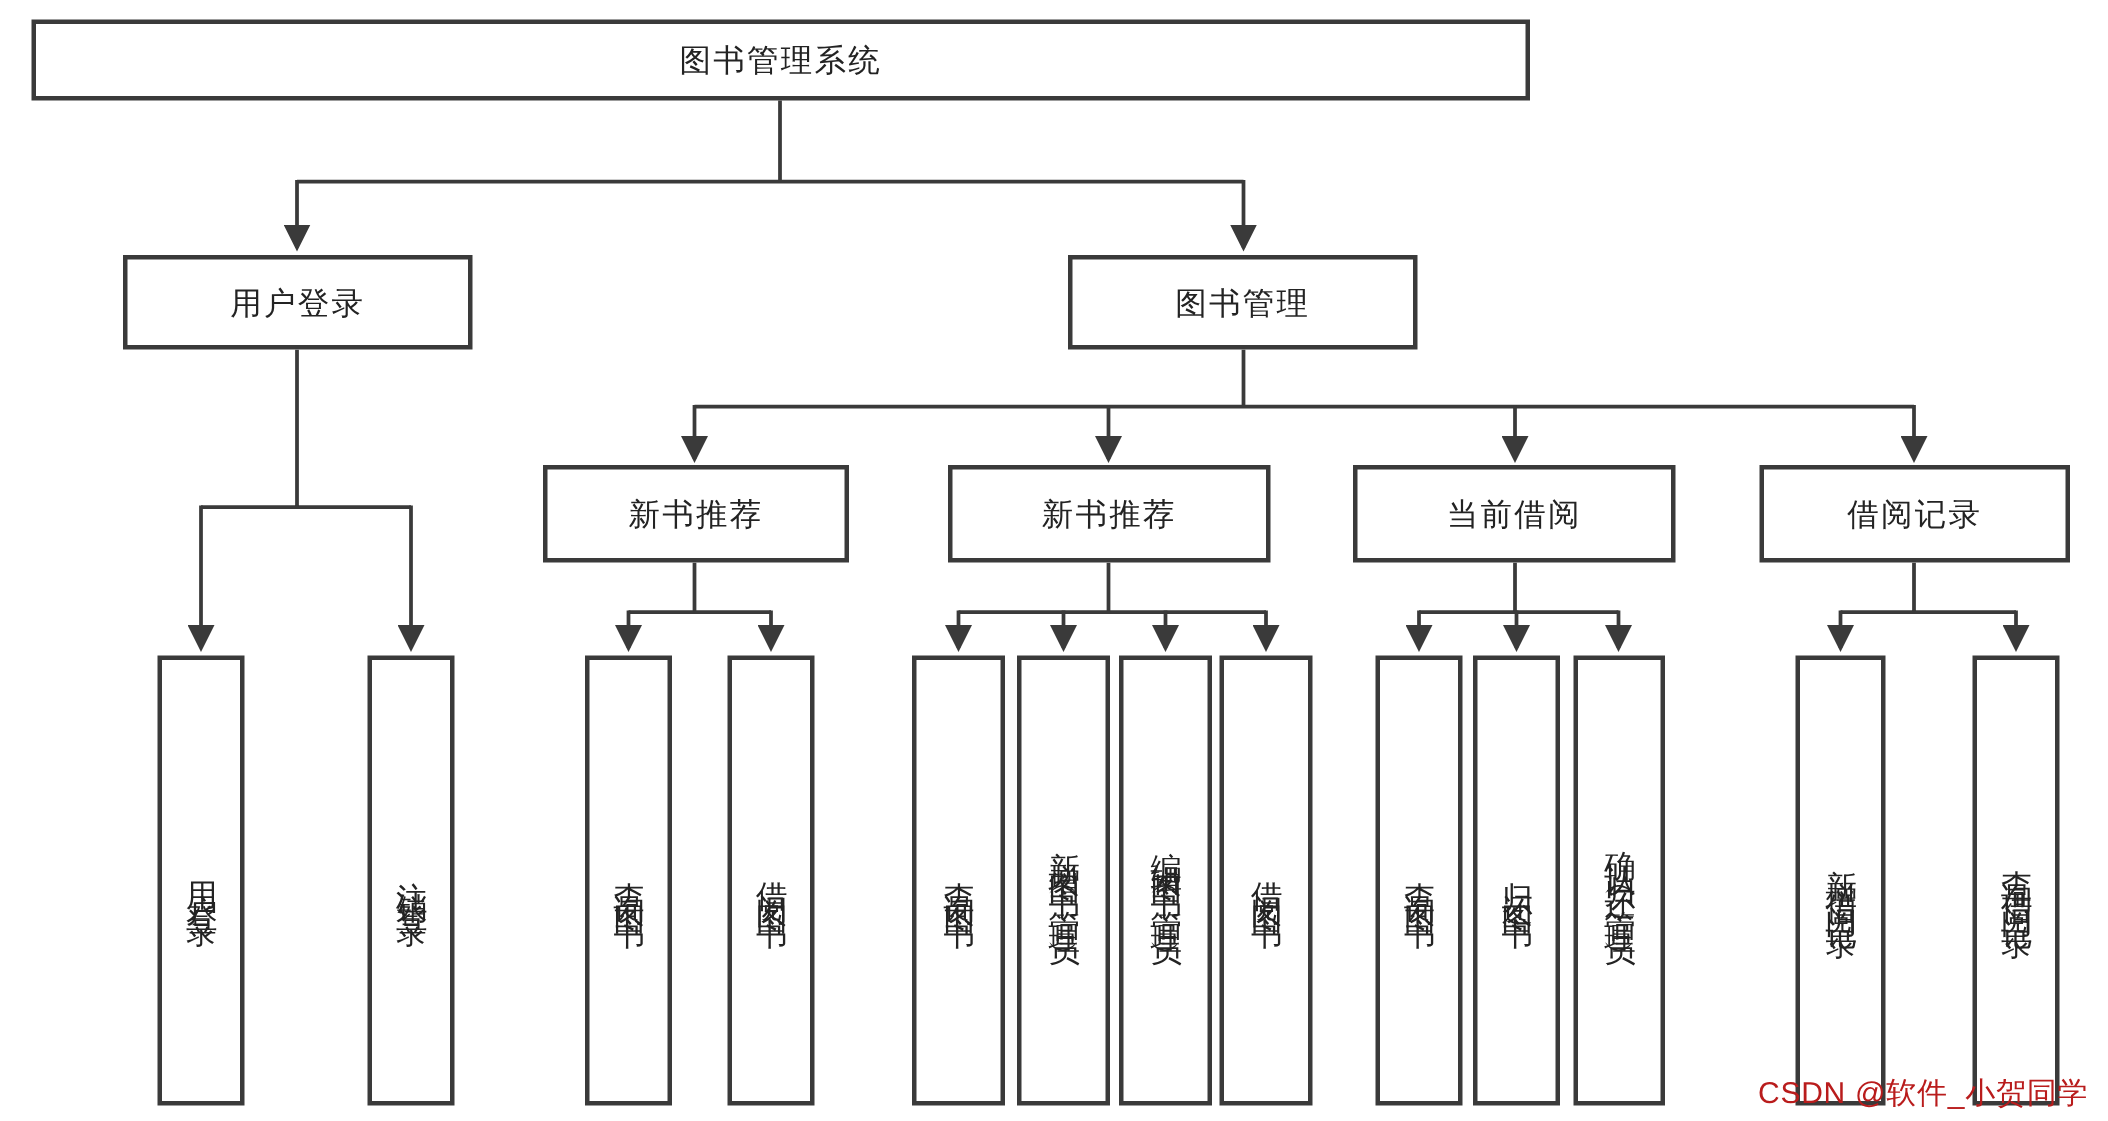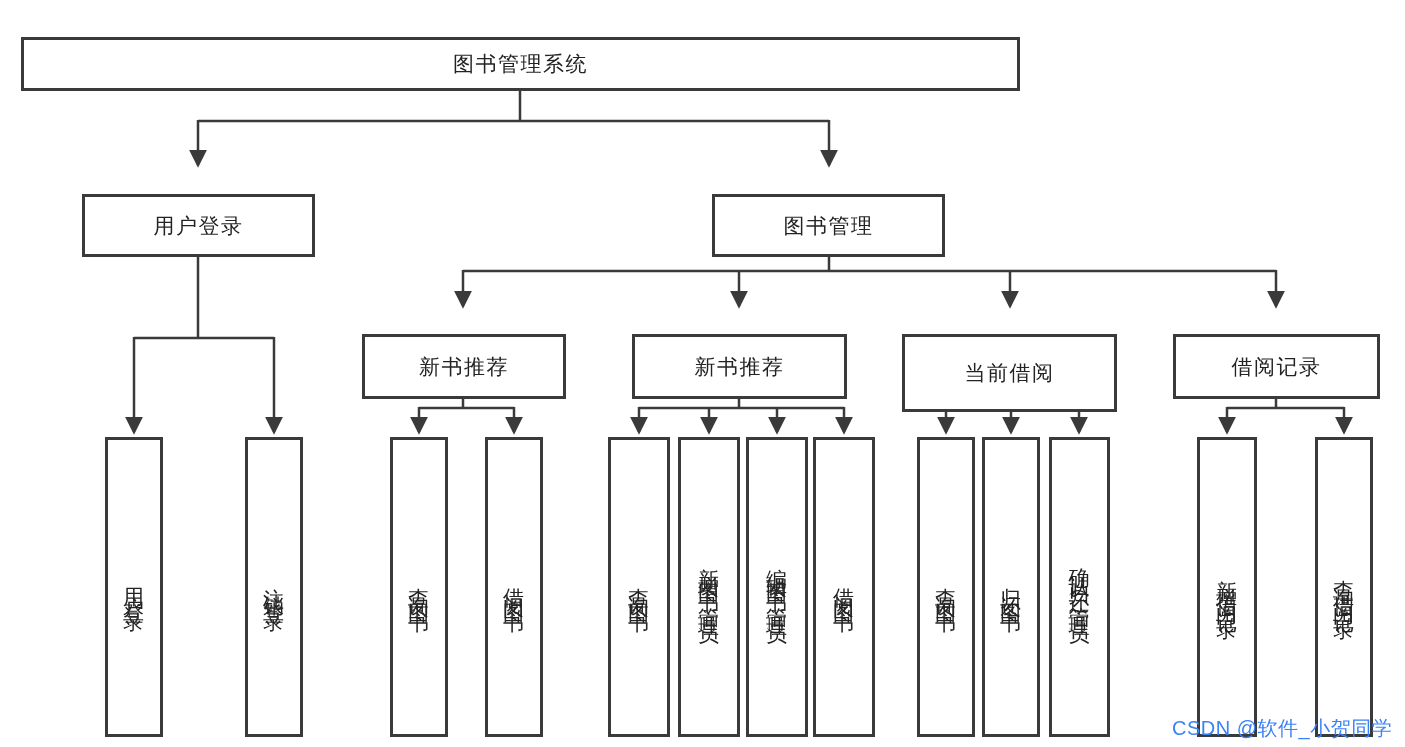--- a/index.html
+++ b/index.html
@@ -26,21 +26,20 @@
     position: absolute;
     box-sizing: border-box;
     border: 3px solid #3a3a3a;
     background: #ffffff;
     display: flex;
     align-items: center;
     justify-content: center;
     font-size: 21px;
     letter-spacing: 1.5px;
     z-index: 2;
-    margin-top: 24px;
   }
   .vbox {
     position: absolute;
     box-sizing: border-box;
     border: 3px solid #3a3a3a;
     background: #ffffff;
     top: 437px;
     height: 300px;
     display: flex;
     align-items: center;
@@ -54,21 +53,21 @@
     line-height: 1;
     letter-spacing: 8px;
     white-space: nowrap;
   }
   .watermark {
     position: absolute;
     left: 1172px;
     top: 715px;
     font-size: 20px;
     letter-spacing: 0.5px;
-    color: #3b82f6;
+    color: #b91c1c;
     z-index: 3;
     white-space: nowrap;
   }
 </style>
 </head>
 <body>
 
 <div class="stage">
 
   <svg class="connectors" width="1405" height="747" viewBox="0 0 1405 747">
@@ -109,21 +108,21 @@
     </g>
   </svg>
 
   <div class="hbox" style="left:21px; top:13px; width:999px; height:54px;">图书管理系统</div>
 
   <div class="hbox" style="left:82px; top:170px; width:233px; height:63px;">用户登录</div>
   <div class="hbox" style="left:712px; top:170px; width:233px; height:63px;">图书管理</div>
 
   <div class="hbox" style="left:362px; top:310px; width:204px; height:65px;">新书推荐</div>
   <div class="hbox" style="left:632px; top:310px; width:215px; height:65px;">新书推荐</div>
-  <div class="hbox" style="left:902px; top:310px; width:215px; height:78px;">当前借阅</div>
+  <div class="hbox" style="left:902px; top:310px; width:215px; height:65px;">当前借阅</div>
   <div class="hbox" style="left:1173px; top:310px; width:207px; height:65px;">借阅记录</div>
 
   <div class="vbox" style="left:105px; width:58px;">
     <span class="vtext">用户登录</span>
   </div>
   <div class="vbox" style="left:245px; width:58px;">
     <span class="vtext">注销登录</span>
   </div>
 
   <div class="vbox" style="left:390px; width:58px;">

